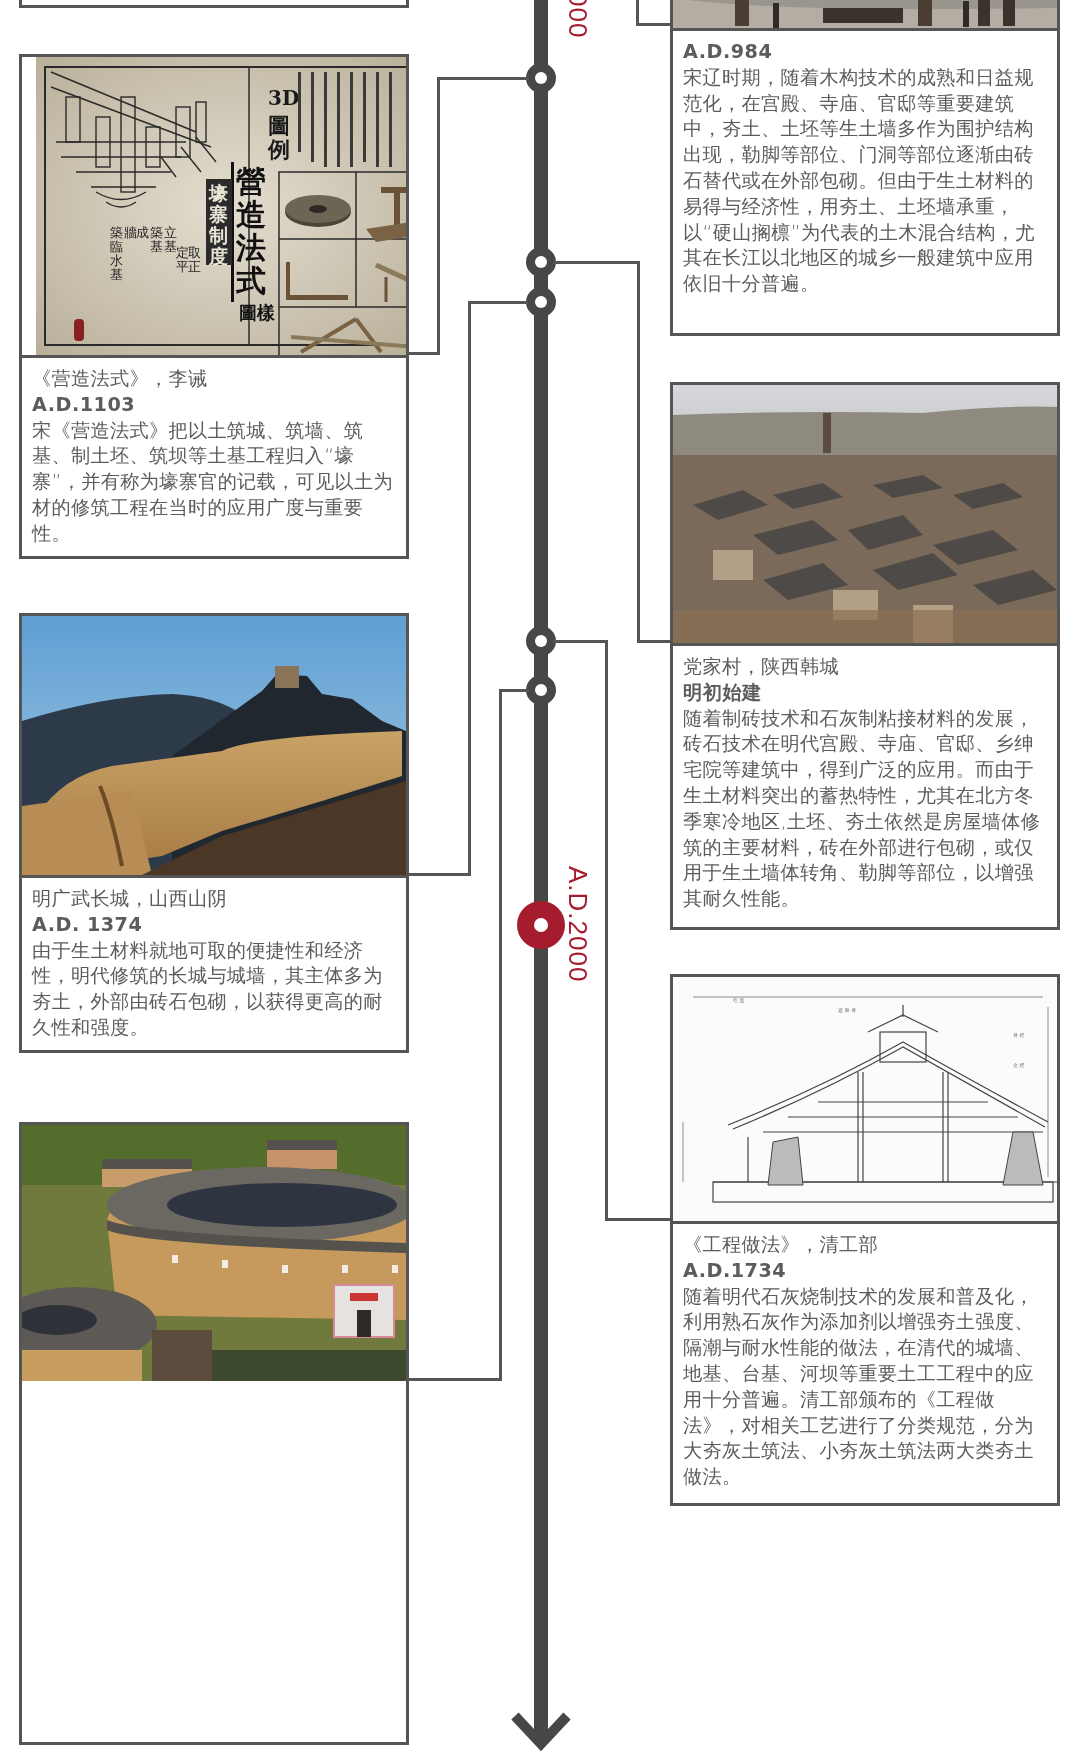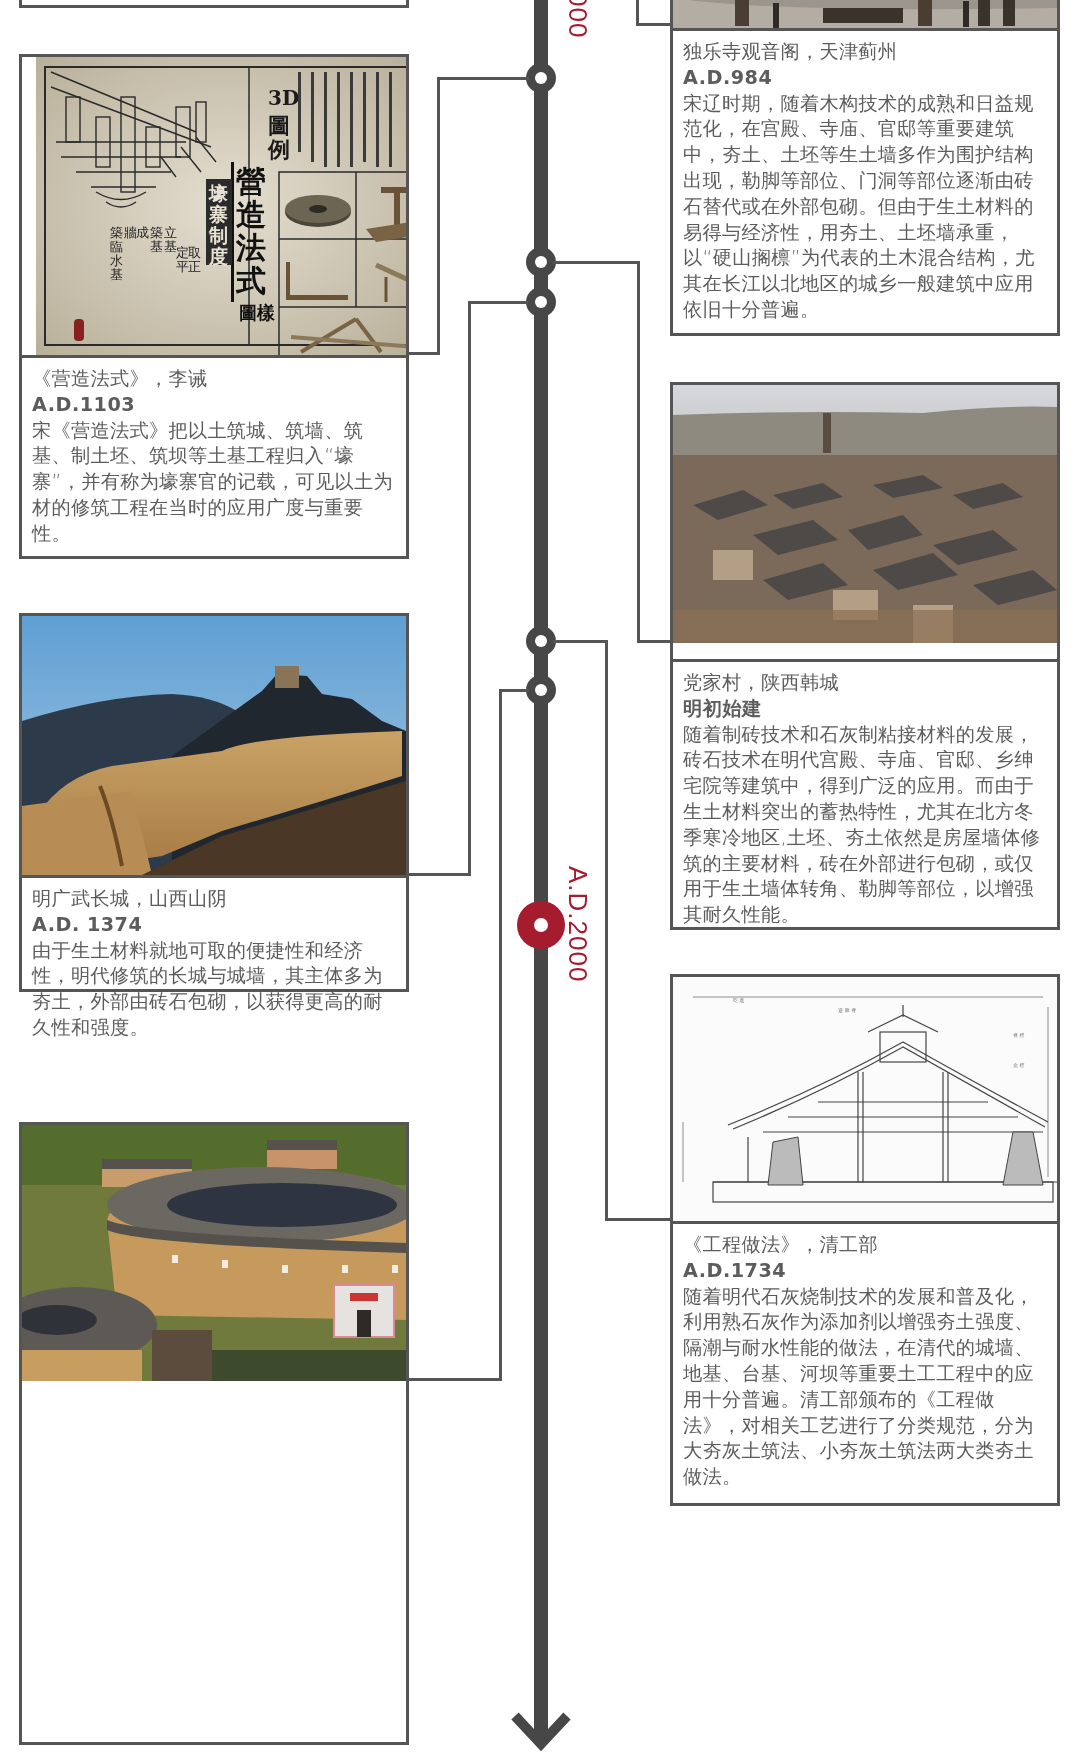--- a/index.html
+++ b/index.html
@@ -157,21 +157,21 @@
       <line x1="255" y1="280" x2="380" y2="290" stroke="#8a7a5a" stroke-width="4"></line>
     </svg>
   </div>
   <div class="card-text" style="top:298px;">
     <span class="title">《营造法式》，李诫</span>
     <span class="date">A.D.1103</span>
     <span class="body">宋《营造法式》把以土筑城、筑墙、筑基、制土坯、筑坝等土基工程归入“壕寨”，并有称为壕寨官的记载，可见以土为材的修筑工程在当时的应用广度与重要性。</span>
   </div>
 </div>
 
-<div class="card" style="left:19px; top:613px; width:390px; height:379px;">
+<div class="card" style="left:19px; top:613px; width:390px; height:440px;">
   <div class="card-img" style="height:259px;">
     <svg width="384" height="259" viewBox="0 0 384 259">
       <defs>
         <linearGradient id="sky" x1="0" y1="0" x2="0" y2="1">
           <stop offset="0%" stop-color="#5f9fd3"></stop>
           <stop offset="100%" stop-color="#a8cbe4"></stop>
         </linearGradient>
         <linearGradient id="wall" x1="0" y1="0" x2="0" y2="1">
           <stop offset="0%" stop-color="#c9a266"></stop>
           <stop offset="100%" stop-color="#a57a43"></stop>
@@ -236,21 +236,20 @@
       <rect x="62" y="15" width="14" height="28" fill="#4a3d32"></rect>
       <rect x="100" y="20" width="6" height="25" fill="#2f2a25"></rect>
       <rect x="150" y="25" width="80" height="15" fill="#3a332c"></rect>
       <rect x="245" y="15" width="14" height="28" fill="#4a3d32"></rect>
       <rect x="290" y="18" width="6" height="26" fill="#2f2a25"></rect>
       <rect x="305" y="10" width="12" height="33" fill="#3a332c"></rect>
       <rect x="330" y="10" width="12" height="33" fill="#3a332c"></rect>
     </svg>
   </div>
   <div class="card-text" style="top:45px;">
-    <span class="title">独乐寺观音阁，天津蓟州</span>
     <span class="date">A.D.984</span>
     <span class="body">宋辽时期，随着木构技术的成熟和日益规范化，在宫殿、寺庙、官邸等重要建筑中，夯土、土坯等生土墙多作为围护结构出现，勒脚等部位、门洞等部位逐渐由砖石替代或在外部包砌。但由于生土材料的易得与经济性，用夯土、土坯墙承重，以“硬山搁檩”为代表的土木混合结构，尤其在长江以北地区的城乡一般建筑中应用依旧十分普遍。</span>
   </div>
 </div>
 
 <div class="card" style="left:670px; top:382px; width:390px; height:548px;">
   <div class="card-img" style="height:258px;">
     <svg width="384" height="258" viewBox="0 0 384 258">
       <defs>
         <linearGradient id="haze" x1="0" y1="0" x2="0" y2="1">
@@ -275,21 +274,21 @@
         <polygon points="300,200 360,185 384,205 325,220"></polygon>
       </g>
       <g fill="#b39f85">
         <rect x="40" y="165" width="40" height="30"></rect>
         <rect x="160" y="205" width="45" height="30"></rect>
         <rect x="240" y="220" width="40" height="38"></rect>
       </g>
       <rect x="0" y="225" width="384" height="33" fill="#8c6f52" opacity="0.7"></rect>
     </svg>
   </div>
-  <div class="card-text" style="top:258px;margin-top:16px;">
+  <div class="card-text" style="top:258px;">
     <span class="title">党家村，陕西韩城</span>
     <span class="date">明初始建</span>
     <span class="body">随着制砖技术和石灰制粘接材料的发展，砖石技术在明代宫殿、寺庙、官邸、乡绅宅院等建筑中，得到广泛的应用。而由于生土材料突出的蓄热特性，尤其在北方冬季寒冷地区,土坯、夯土依然是房屋墙体修筑的主要材料，砖在外部进行包砌，或仅用于生土墙体转角、勒脚等部位，以增强其耐久性能。</span>
   </div>
 </div>
 
 <div class="card" style="left:670px; top:974px; width:390px; height:532px;">
   <div class="card-img" style="height:244px; background:#fbfbfb;">
     <svg width="384" height="244" viewBox="0 0 384 244">
       <g stroke="#444" fill="none" stroke-width="1.2">

